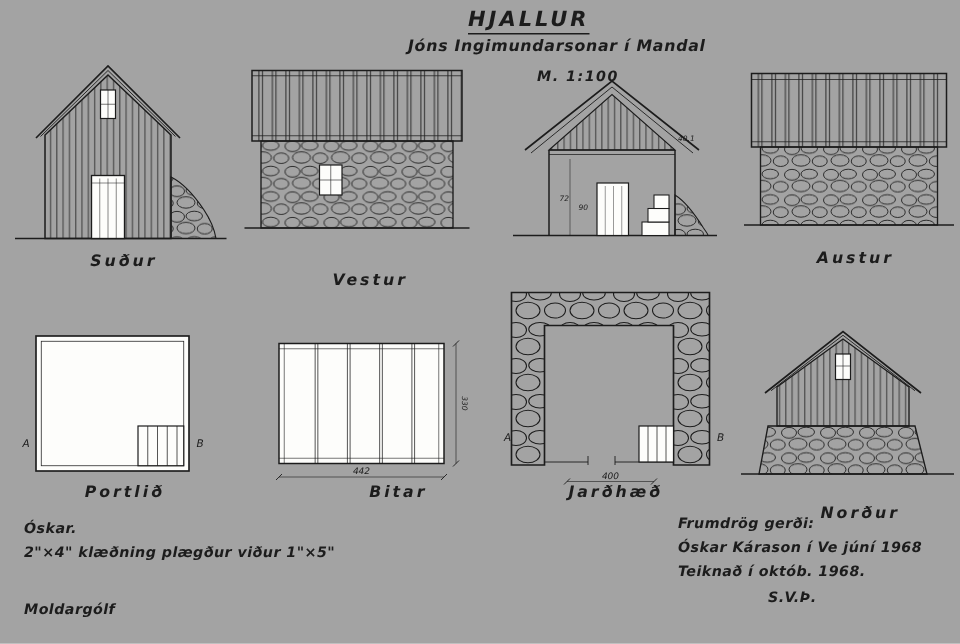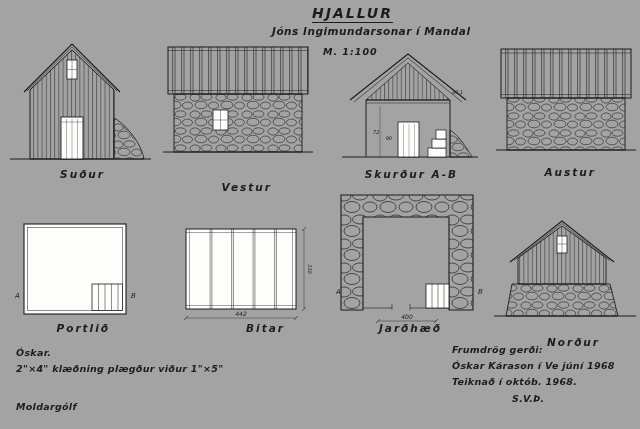--- a/index.html
+++ b/index.html
@@ -5,21 +5,21 @@
   html,body{margin:0;padding:0;background:#d8d8d8;}
   .sheet{
     position:relative;width:640px;height:429px;margin:0 auto;
     background:#a3a3a3;color:#1c1c1c;overflow:hidden;
     font-family:"DejaVu Sans",sans-serif;
   }
   .abs{position:absolute;}
   .hand{font-style:italic;font-weight:bold;}
   .title{font-size:14px;font-weight:bold;letter-spacing:2px;border-bottom:1.5px solid #1c1c1c;padding-bottom:1px;}
   .subtitle{font-size:10.5px;letter-spacing:.5px;white-space:nowrap;}
-  .scale{font-size:9.5px;letter-spacing:1px;}
+  .scale{font-size:9.5px;letter-spacing:1px;margin-left:35px;}
   .viewlabel{font-size:10.5px;letter-spacing:2px;text-align:right;white-space:nowrap;}
   .note{font-size:9.5px;letter-spacing:.3px;white-space:nowrap;}
   svg{display:block;overflow:visible;}
   .sheet text{font-family:"DejaVu Sans",sans-serif;font-style:italic;fill:#1c1c1c;}
 </style>
 </head>
 <body>
 
 <div class="sheet">
 
@@ -243,21 +243,20 @@
     </g>
     <g>
       <rect x="63" y="20" width="10" height="17" fill="#fdfdfb" stroke="#1c1c1c" stroke-width="0.8"></rect>
       <line x1="68" y1="20" x2="68" y2="37" stroke="#1c1c1c" stroke-width="0.4"></line>
       <line x1="63" y1="28" x2="73" y2="28" stroke="#1c1c1c" stroke-width="0.4"></line>
     </g>
   </svg>
 
   <div class="abs hand viewlabel" style="left:25px;top:168px;width:80px">Suður</div>
   <div class="abs hand viewlabel" style="left:192px;top:181px;width:80px">Vestur</div>
-  <div class="abs hand viewlabel" style="left:338px;top:168px;width:120px">Skurður A-B</div>
   <div class="abs hand viewlabel" style="left:516px;top:166px;width:80px">Austur</div>
   <div class="abs hand viewlabel" style="left:30px;top:322px;width:80px">Portlið</div>
   <div class="abs hand viewlabel" style="left:205px;top:322px;width:80px">Bitar</div>
   <div class="abs hand viewlabel" style="left:362px;top:322px;width:80px">Jarðhæð</div>
   <div class="abs hand viewlabel" style="left:520px;top:336px;width:80px">Norður</div>
 
   <div class="abs hand note" style="left:16px;top:347px">Óskar.</div>
   <div class="abs hand note" style="left:16px;top:363px">2"×4" klæðning plægður viður 1"×5"</div>
   <div class="abs hand note" style="left:16px;top:401px">Moldargólf</div>
 

